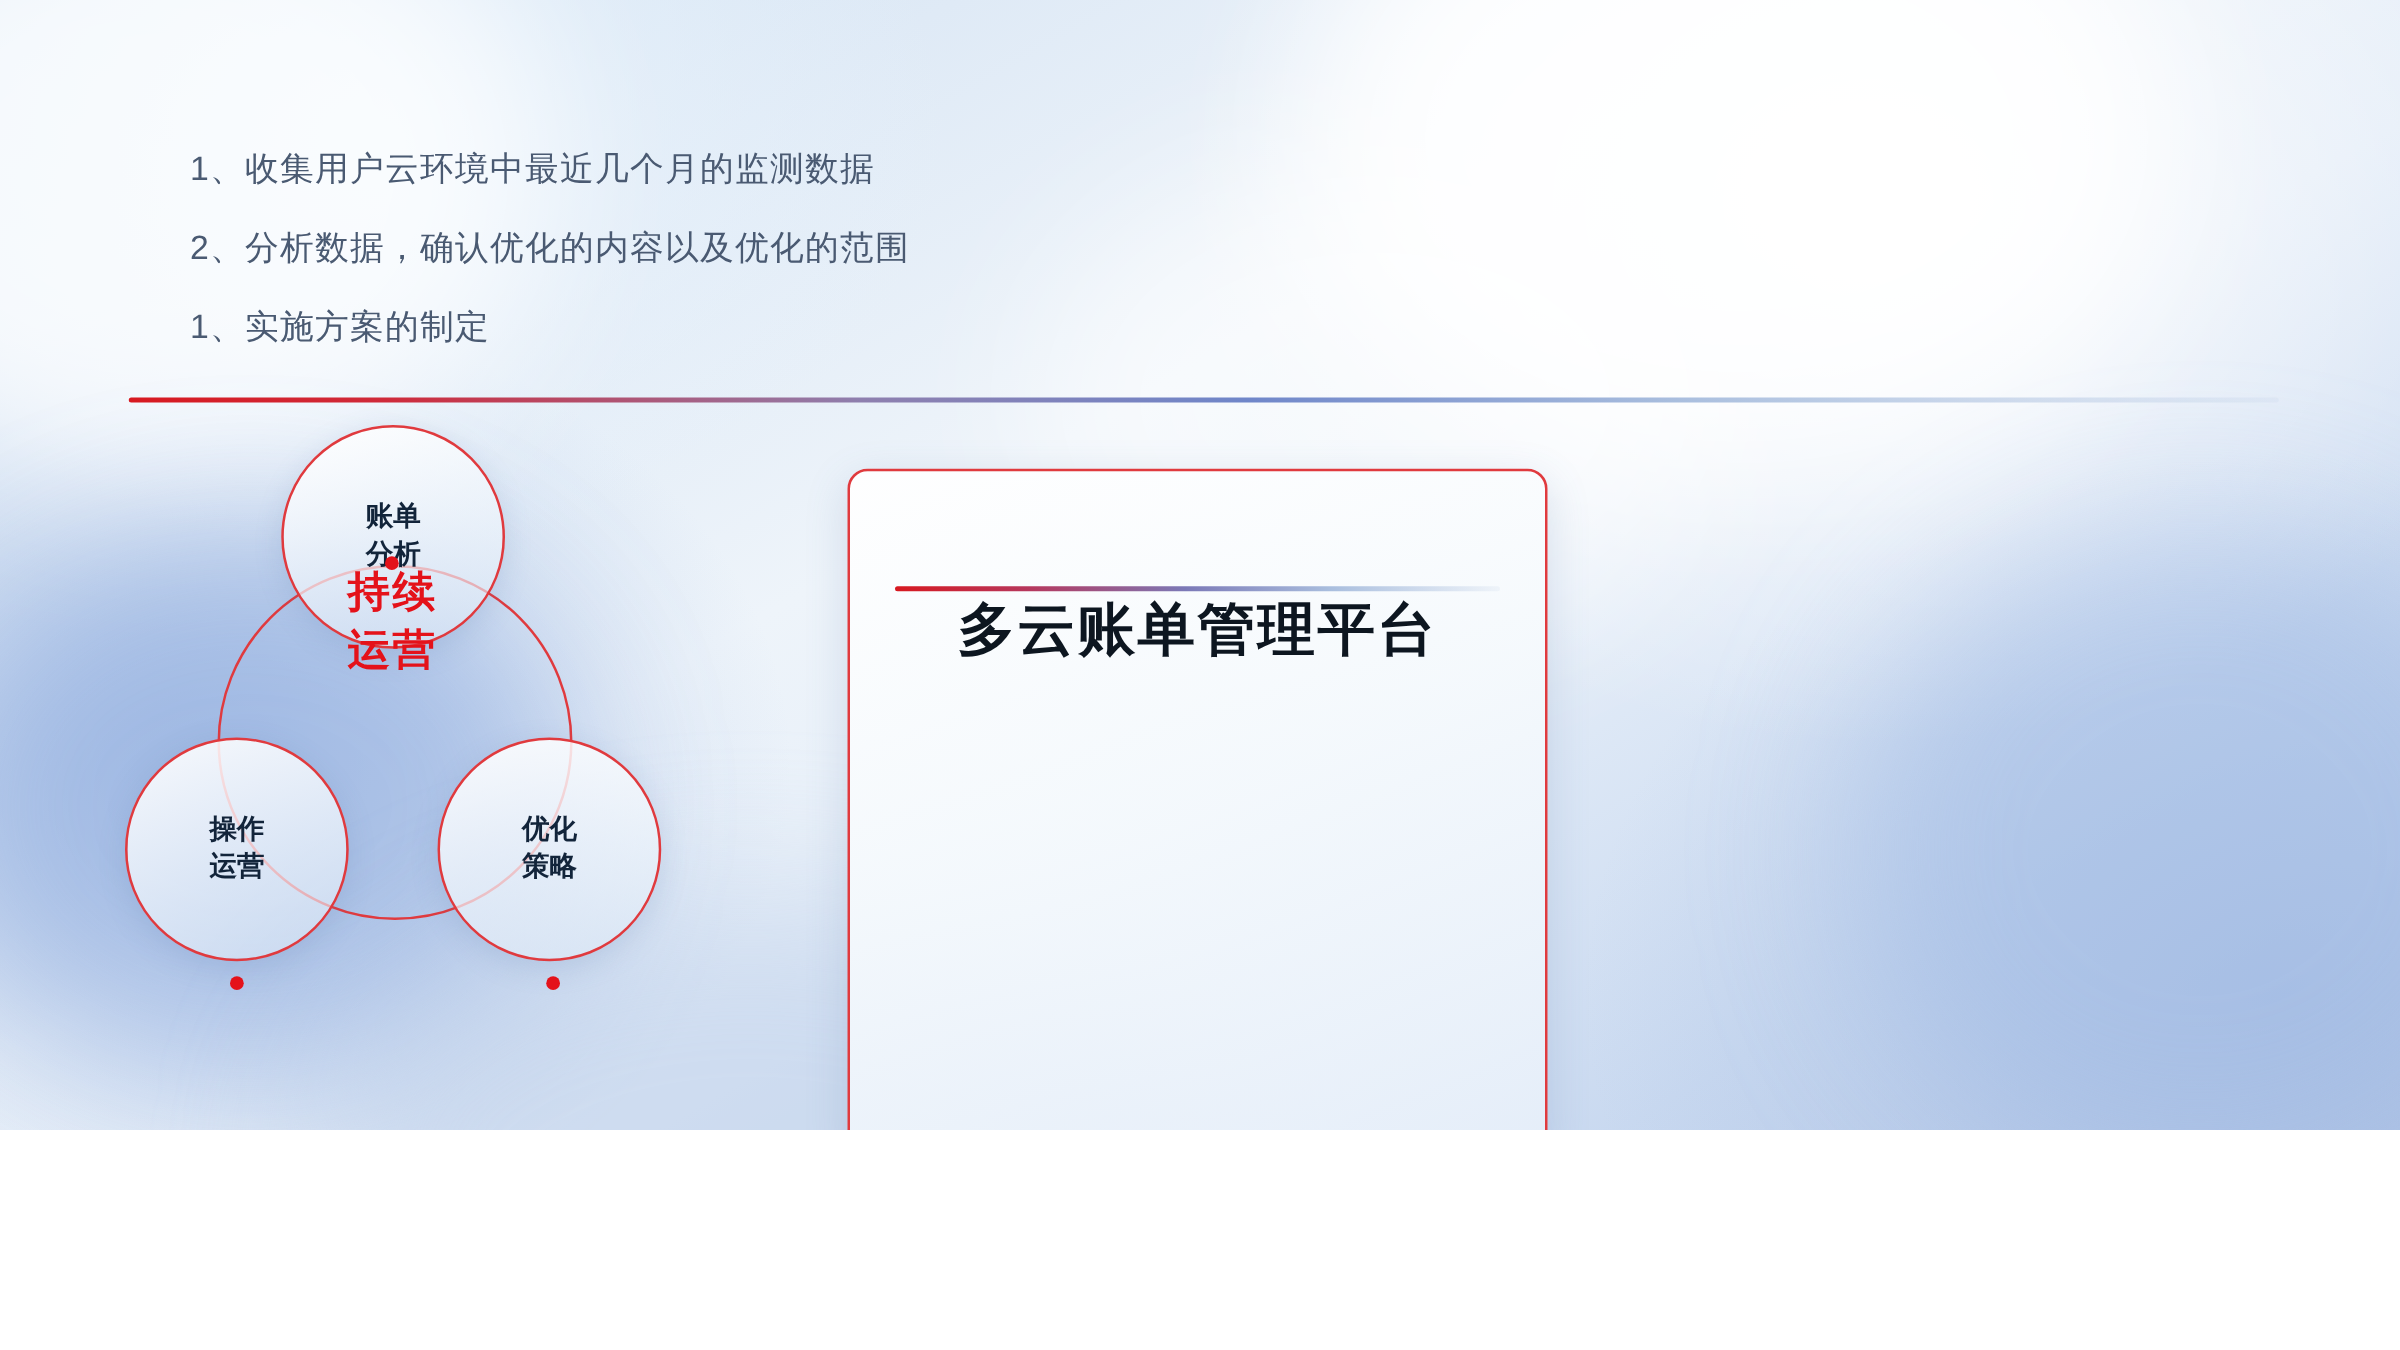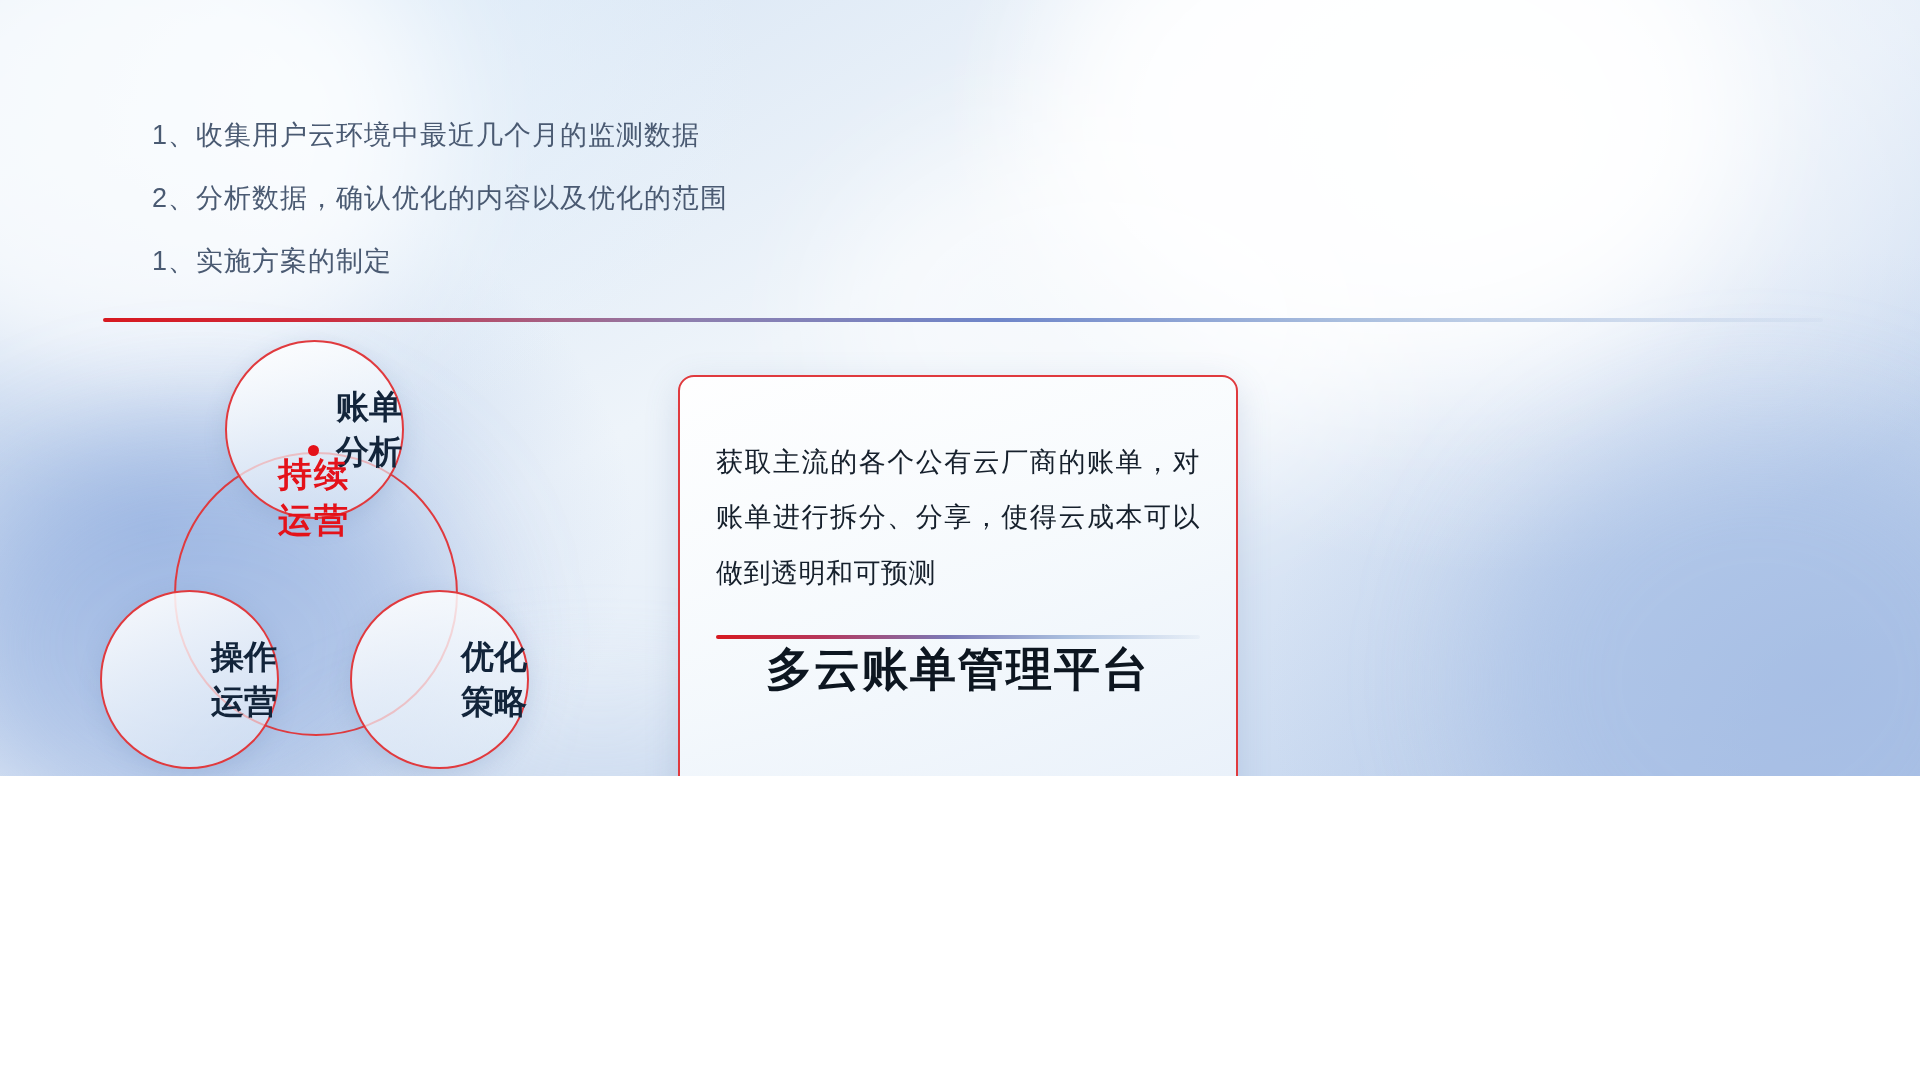--- a/index.html
+++ b/index.html
@@ -7,21 +7,21 @@
     padding: 0;
     width: 1920px;
     height: 1080px;
     overflow: hidden;
     font-family: "Liberation Sans", sans-serif;
   }
 
   #stage {
     position: relative;
     width: 1920px;
-    height: 776px;
+    height: 904px;
     background:
       radial-gradient(ellipse 900px 700px at 78% 18%, rgba(255,255,255,0.92) 0%, rgba(255,255,255,0.0) 62%),
       radial-gradient(ellipse 700px 520px at 16% 12%, rgba(233,243,252,0.95) 0%, rgba(233,243,252,0) 65%),
       radial-gradient(ellipse 800px 620px at 8% 68%, rgba(150,178,225,0.55) 0%, rgba(150,178,225,0) 60%),
       radial-gradient(ellipse 900px 700px at 95% 88%, rgba(150,176,220,0.45) 0%, rgba(150,176,220,0) 62%),
       linear-gradient(150deg, #cfe1f2 0%, #dfeaf6 22%, #eef4fa 42%, #e4edf8 60%, #c9d9f0 82%, #b9cbe9 100%);
     overflow: hidden;
   }
 
   
@@ -70,26 +70,27 @@
     height: 620px;
   }
   .circle {
     position: absolute;
     border-radius: 50%;
     border: 2px solid #e03a3e;
     background: linear-gradient(160deg, rgba(255,255,255,0.92) 0%, rgba(240,246,252,0.72) 55%, rgba(222,234,247,0.55) 100%);
     box-shadow: 0 6px 22px rgba(90,120,170,0.18);
     display: flex;
     align-items: center;
-    justify-content: flex-end;
+    justify-content: center;
     text-align: center;
     color: #12243a;
     font-weight: bold;
-    font-size: 33px;
+    font-size: 22px;
     line-height: 1.35;
+    font-family: Liberation Mono, monospace;
   }
   .circle.top   { left: 145px; top: 0px;   width: 175px; height: 175px; }
   .circle.left  { left: 20px;  top: 250px; width: 175px; height: 175px; }
   .circle.right { left: 270px; top: 250px; width: 175px; height: 175px; }
 
   #ring {
     position: absolute;
     left: 94px;
     top: 112px;
     width: 280px;
@@ -210,19 +211,18 @@
       <div>持续</div>
       <div>运营</div>
     </div>
 
     <div class="dot d1"></div>
     <div class="dot d2"></div>
     <div class="dot d3"></div>
   </div>
 
   <div class="card" id="card-1">
-    <div class="card-body">获取主流的各个公有云厂商的账单，对账单进行拆分、分享，使得云成本可以做到透明和可预测</div>
     <div class="card-rule"></div>
     <div class="card-title">多云账单管理平台</div>
   </div>
 
 
 </div>
 
 </body></html>

